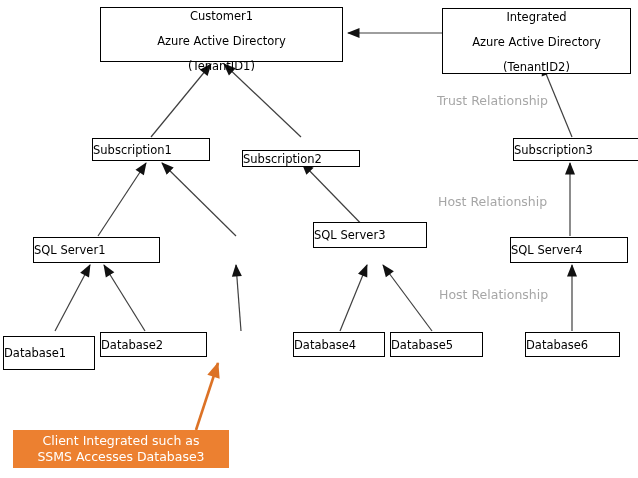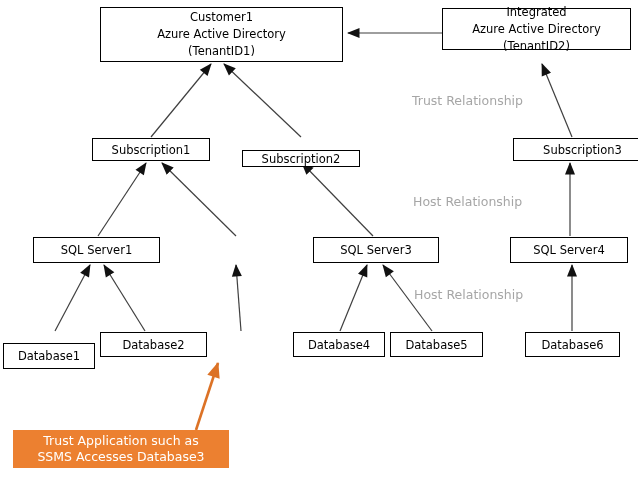--- a/index.html
+++ b/index.html
@@ -13,26 +13,26 @@
     font-family:"DejaVu Sans","Liberation Sans",sans-serif;
   }
   .arrows{position:absolute;left:0;top:0;width:638px;height:478px;}
   .edge{stroke:var(--arrow-color);stroke-width:1.2;fill:none;marker-end:url(#mk-black);}
   .edge-orange{stroke:var(--callout-arrow);stroke-width:2.6;fill:none;marker-end:url(#mk-orange);}
   .head-black{fill:var(--arrowhead-color);}
   .head-orange{fill:var(--callout-arrow);}
   .node{
     position:absolute;box-sizing:border-box;border:1px solid var(--box-border);
     background:var(--box-bg);color:var(--box-text);
-    display:flex;align-items:center;justify-content:center;
-    font-size:11.5px;text-align:center;white-space:nowrap;
+    display:flex;align-items:center;justify-content:flex-start;
+    font-size:11.5px;text-align:center;white-space:nowrap;gap:8px;
   }
   .node.multi{flex-direction:column;line-height:17px;}
   .rel-label{
-    position:absolute;color:var(--relationship-text);font-size:12.5px;white-space:nowrap;
+    position:absolute;color:var(--relationship-text);font-size:12.5px;white-space:nowrap;margin-left:25px;
   }
   .callout{
     position:absolute;left:13px;top:430px;width:216px;height:38px;
     background:var(--callout-bg);color:var(--callout-text);
     display:flex;flex-direction:column;align-items:center;justify-content:center;
     font-size:12.5px;line-height:16px;text-align:center;white-space:nowrap;
   }
 </style>
 </head>
 <body>
@@ -68,64 +68,64 @@
 
     <line class="edge-orange" x1="196" y1="430" x2="218" y2="363"></line>
   </svg>
 
   <div class="node multi" style="left:100px;top:7px;width:243px;height:55px">
     <div>Customer1</div>
     <div>Azure Active Directory</div>
     <div>(TenantID1)</div>
   </div>
 
-  <div class="node multi" style="left:442px;top:8px;width:189px;height:42px">
+  <div class="node multi" style="left:442px;top:8px;width:189px;height:66px">
     <div>Integrated</div>
     <div>Azure Active Directory</div>
     <div>(TenantID2)</div>
   </div>
 
   <div class="node" style="left:92px;top:138px;width:118px;height:23px">
     <span>Subscription1</span>
   </div>
   <div class="node" style="left:242px;top:150px;width:118px;height:17px">
     <span>Subscription2</span>
   </div>
   <div class="node" style="left:513px;top:138px;width:139px;height:23px">
     <span>Subscription3</span>
   </div>
 
   <div class="node" style="left:33px;top:237px;width:127px;height:26px">
     <span>SQL Server1</span>
   </div>
-  <div class="node" style="left:313px;top:237px;width:126px;height:26px">
+  <div class="node" style="left:313px;top:222px;width:114px;height:26px">
     <span>SQL Server3</span>
   </div>
   <div class="node" style="left:510px;top:237px;width:118px;height:26px">
     <span>SQL Server4</span>
   </div>
 
-  <div class="node" style="left:3px;top:343px;width:92px;height:26px">
+  <div class="node" style="left:3px;top:336px;width:92px;height:34px">
     <span>Database1</span>
   </div>
   <div class="node" style="left:100px;top:332px;width:107px;height:25px">
     <span>Database2</span>
   </div>
   <div class="node" style="left:293px;top:332px;width:92px;height:25px">
     <span>Database4</span>
   </div>
   <div class="node" style="left:390px;top:332px;width:93px;height:25px">
     <span>Database5</span>
   </div>
   <div class="node" style="left:525px;top:332px;width:95px;height:25px">
     <span>Database6</span>
   </div>
 
   <div class="rel-label" style="left:412px;top:93px">Trust Relationship</div>
   <div class="rel-label" style="left:413px;top:194px">Host Relationship</div>
   <div class="rel-label" style="left:414px;top:287px">Host Relationship</div>
 
   <div class="callout">
-    <div>Trust Application such as</div>
+    <div>Client Integrated such as</div>
     <div>SSMS Accesses Database3</div>
   </div>
 
 </div>
 
 </body></html>

